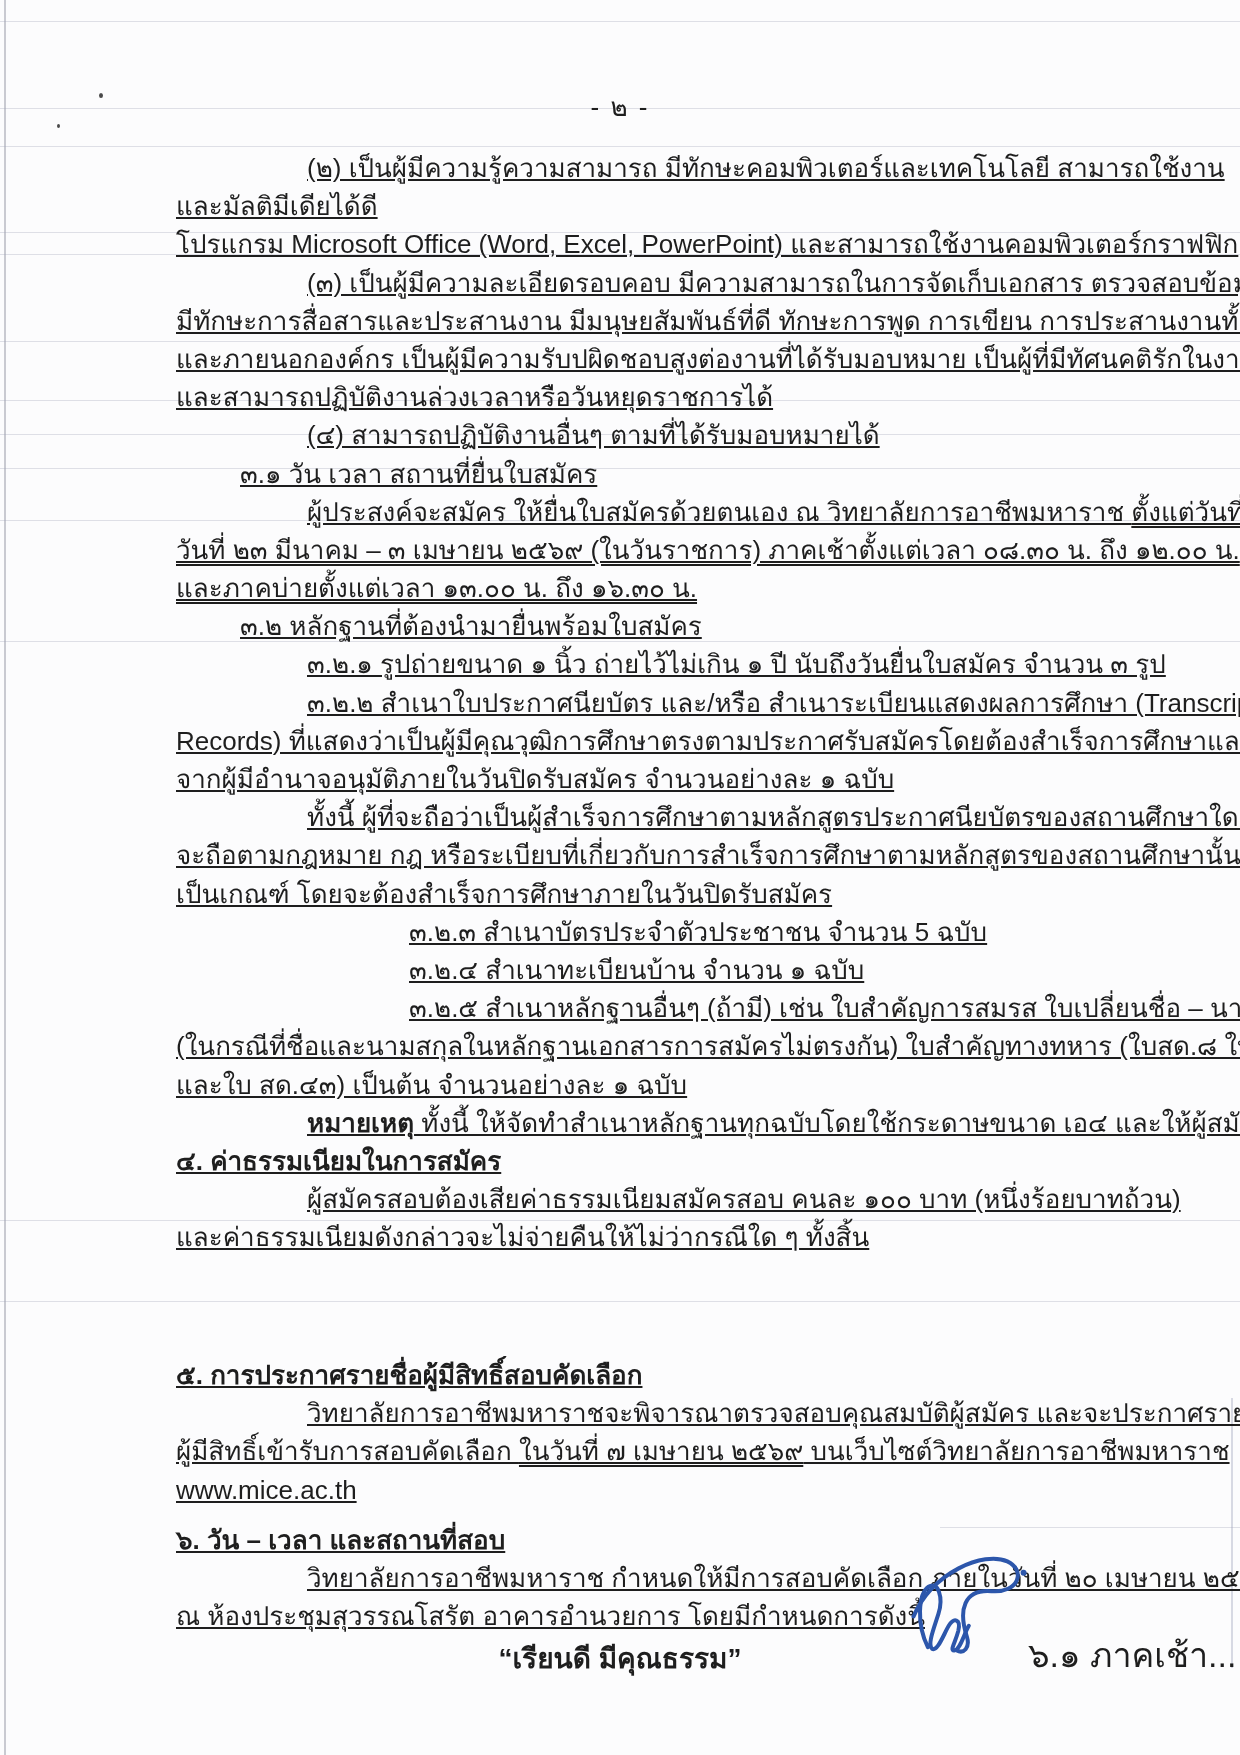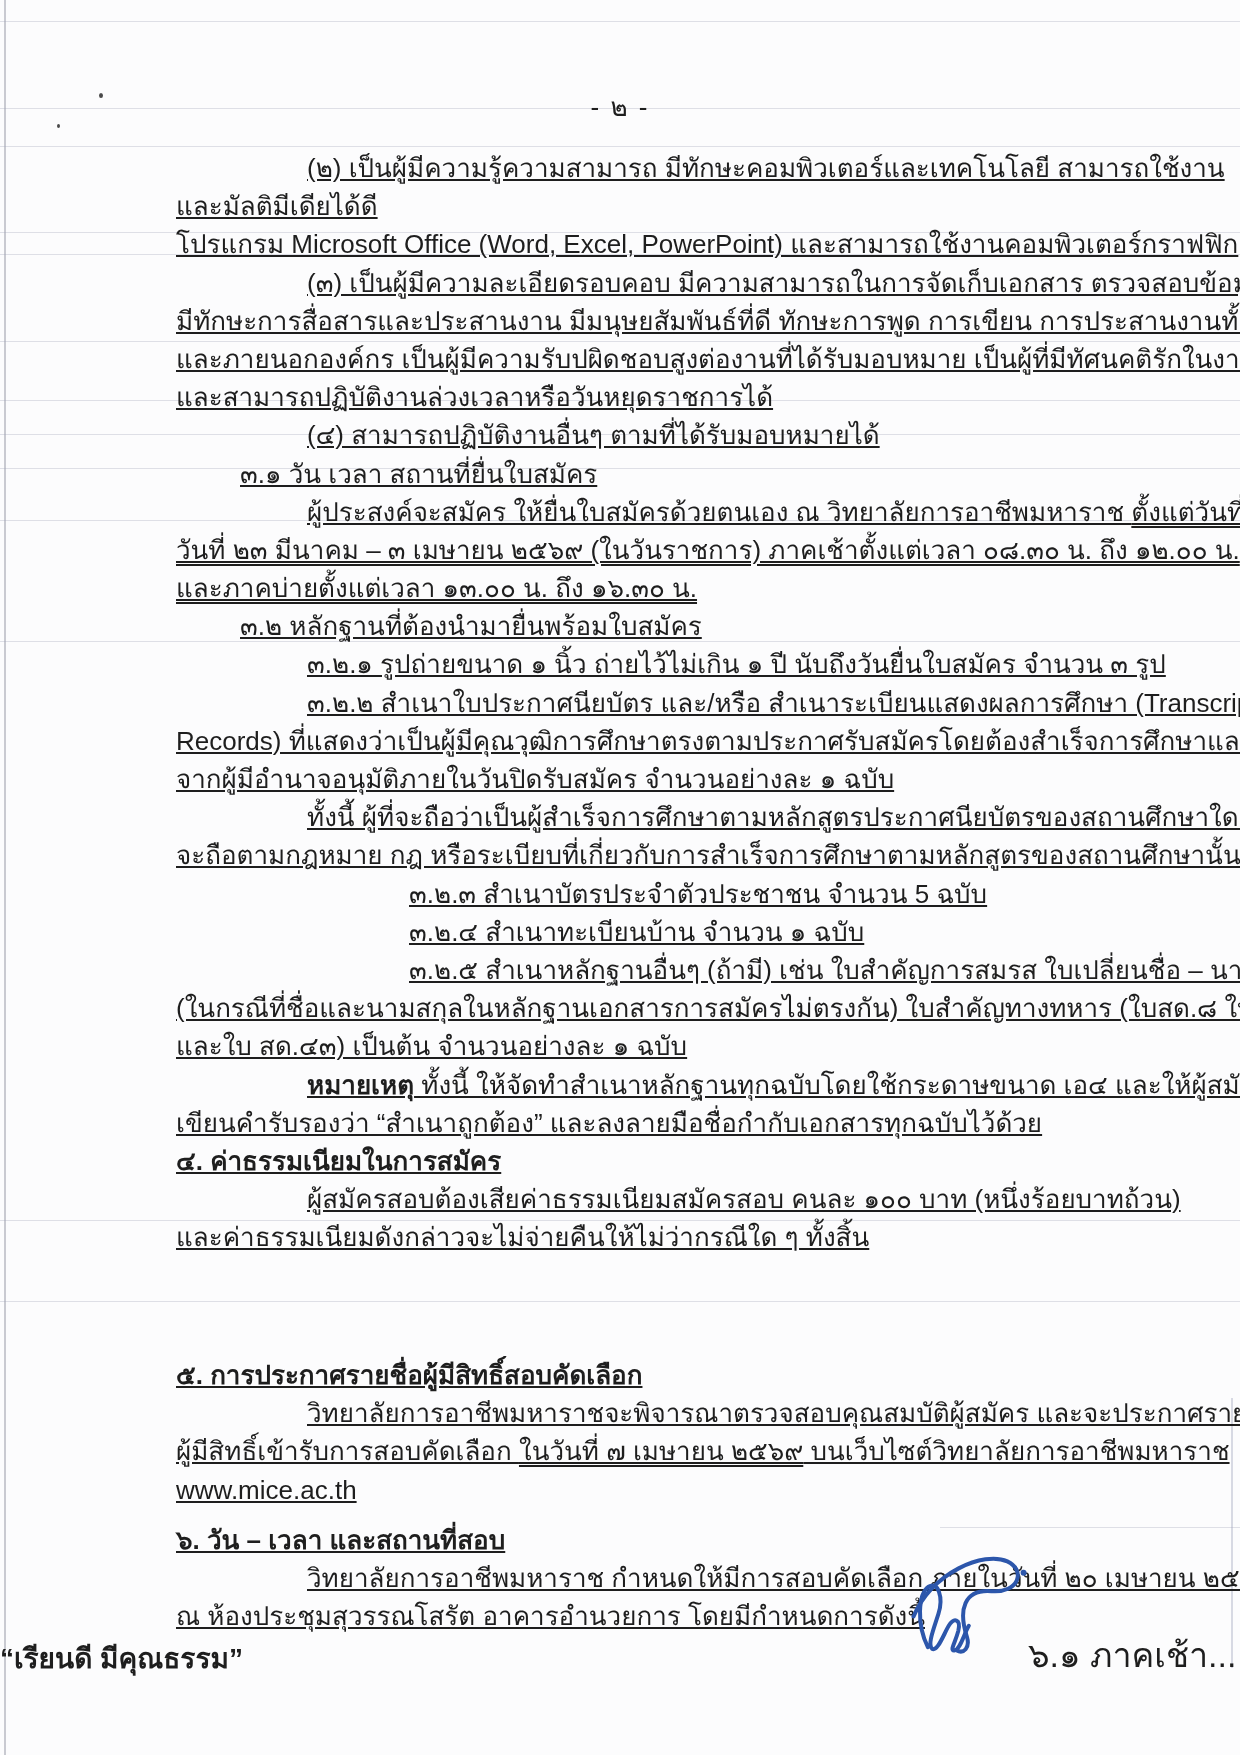--- a/index.html
+++ b/index.html
@@ -12,21 +12,21 @@
   .tb-b{top:1356px}
   .tb-c{top:1521px}
   .line{height:38.2px;line-height:38.2px;font-size:26px;white-space:nowrap;text-decoration:underline;}
   .ind-0{padding-left:0}
   .ind-1{padding-left:64px}
   .ind-2{padding-left:131px}
   .ind-3{padding-left:233px}
   .b{font-weight:700;}
   .u{text-decoration:underline;text-underline-offset:5px;text-decoration-thickness:1.6px;}
   .pagenum{position:absolute;top:86px;left:0;width:100%;text-align:center;font-size:26px;letter-spacing:2px;}
-  .footer-motto{position:absolute;top:1636px;left:0;width:100%;font-weight:700;font-size:28px;}
+  .footer-motto{position:absolute;top:1636px;left:0;width:100%;text-align:center;font-weight:700;font-size:28px;}
   .continuation{position:absolute;top:1628px;left:1028px;font-size:34px;}
   .signature{position:absolute;left:900px;top:1538px;transform:rotate(-6deg);}
   .scanline{position:absolute;height:1px;background:rgba(158,163,185,0.32);}
   .edge-left{position:absolute;left:4px;top:0;width:2px;height:1755px;background:rgba(140,142,155,0.45);}
   .edge-right{position:absolute;left:1231px;top:1398px;width:2px;height:270px;background:rgba(160,166,188,0.40);}
   .speck{position:absolute;background:#4a4a4a;border-radius:50%;}
   .speck-1{left:99px;top:93px;width:4px;height:5px;}
   .speck-2{left:57px;top:124px;width:3px;height:4px;}
 </style>
 </head>
@@ -68,27 +68,27 @@
       <div class="line ind-2"><span>ผู้ประสงค์จะสมัคร ให้ยื่นใบสมัครด้วยตนเอง ณ วิทยาลัยการอาชีพมหาราช </span><span class="u">ตั้งแต่วันที่</span></div>
       <div class="line ind-0"><span class="u">วันที่ ๒๓ มีนาคม – ๓ เมษายน ๒๕๖๙ (ในวันราชการ) ภาคเช้าตั้งแต่เวลา ๐๘.๓๐ น. ถึง ๑๒.๐๐ น.</span></div>
       <div class="line ind-0"><span class="u">และภาคบ่ายตั้งแต่เวลา ๑๓.๐๐ น. ถึง ๑๖.๓๐ น.</span></div>
       <div class="line ind-1"><span>๓.๒ หลักฐานที่ต้องนำมายื่นพร้อมใบสมัคร</span></div>
       <div class="line ind-2"><span>๓.๒.๑ รูปถ่ายขนาด ๑ นิ้ว ถ่ายไว้ไม่เกิน ๑ ปี นับถึงวันยื่นใบสมัคร จำนวน ๓ รูป</span></div>
       <div class="line ind-2"><span>๓.๒.๒ สำเนาใบประกาศนียบัตร และ/หรือ สำเนาระเบียนแสดงผลการศึกษา (Transcript of</span></div>
       <div class="line ind-0"><span>Records) ที่แสดงว่าเป็นผู้มีคุณวุฒิการศึกษาตรงตามประกาศรับสมัครโดยต้องสำเร็จการศึกษาและได้รับอนุมัติ</span></div>
       <div class="line ind-0"><span>จากผู้มีอำนาจอนุมัติภายในวันปิดรับสมัคร จำนวนอย่างละ ๑ ฉบับ</span></div>
       <div class="line ind-2"><span>ทั้งนี้ ผู้ที่จะถือว่าเป็นผู้สำเร็จการศึกษาตามหลักสูตรประกาศนียบัตรของสถานศึกษาใดนั้น</span></div>
       <div class="line ind-0"><span>จะถือตามกฎหมาย  กฎ หรือระเบียบที่เกี่ยวกับการสำเร็จการศึกษาตามหลักสูตรของสถานศึกษานั้นๆ</span></div>
+      <div class="line ind-0"><span>เป็นเกณฑ์ โดยจะต้องสำเร็จการศึกษาภายในวันปิดรับสมัคร</span></div>
       <div class="line ind-3"><span>๓.๒.๓ สำเนาบัตรประจำตัวประชาชน จำนวน 5 ฉบับ</span></div>
       <div class="line ind-3"><span>๓.๒.๔ สำเนาทะเบียนบ้าน จำนวน ๑ ฉบับ</span></div>
       <div class="line ind-3"><span>๓.๒.๕ สำเนาหลักฐานอื่นๆ (ถ้ามี) เช่น ใบสำคัญการสมรส ใบเปลี่ยนชื่อ – นามสกุล</span></div>
       <div class="line ind-0"><span>(ในกรณีที่ชื่อและนามสกุลในหลักฐานเอกสารการสมัครไม่ตรงกัน) ใบสำคัญทางทหาร (ใบสด.๘  ใบสด.๙</span></div>
       <div class="line ind-0"><span>และใบ สด.๔๓) เป็นต้น  จำนวนอย่างละ ๑ ฉบับ</span></div>
       <div class="line ind-2"><span class="b">หมายเหตุ</span><span> ทั้งนี้ ให้จัดทำสำเนาหลักฐานทุกฉบับโดยใช้กระดาษขนาด เอ๔ และให้ผู้สมัครสอบ</span></div>
-      <div class="line ind-0"><span>เขียนคำรับรองว่า “สำเนาถูกต้อง” และลงลายมือชื่อกำกับเอกสารทุกฉบับไว้ด้วย</span></div>
       <div class="line ind-0"><span class="b">๔. ค่าธรรมเนียมในการสมัคร</span></div>
       <div class="line ind-2"><span>ผู้สมัครสอบต้องเสียค่าธรรมเนียมสมัครสอบ คนละ ๑๐๐ บาท (หนึ่งร้อยบาทถ้วน)</span></div>
       <div class="line ind-0"><span>และค่าธรรมเนียมดังกล่าวจะไม่จ่ายคืนให้ไม่ว่ากรณีใด ๆ ทั้งสิ้น</span></div>
     </div>
   <div class="tb tb-b">
       <div class="line ind-0"><span class="b">๕. การประกาศรายชื่อผู้มีสิทธิ์สอบคัดเลือก</span></div>
       <div class="line ind-2"><span>วิทยาลัยการอาชีพมหาราชจะพิจารณาตรวจสอบคุณสมบัติผู้สมัคร และจะประกาศรายชื่อ</span></div>
       <div class="line ind-0"><span>ผู้มีสิทธิ์เข้ารับการสอบคัดเลือก </span><span class="u">ในวันที่ ๗ เมษายน ๒๕๖๙</span><span> บนเว็บไซต์วิทยาลัยการอาชีพมหาราช</span></div>
       <div class="line ind-0"><span>www.mice.ac.th</span></div>
     </div>

